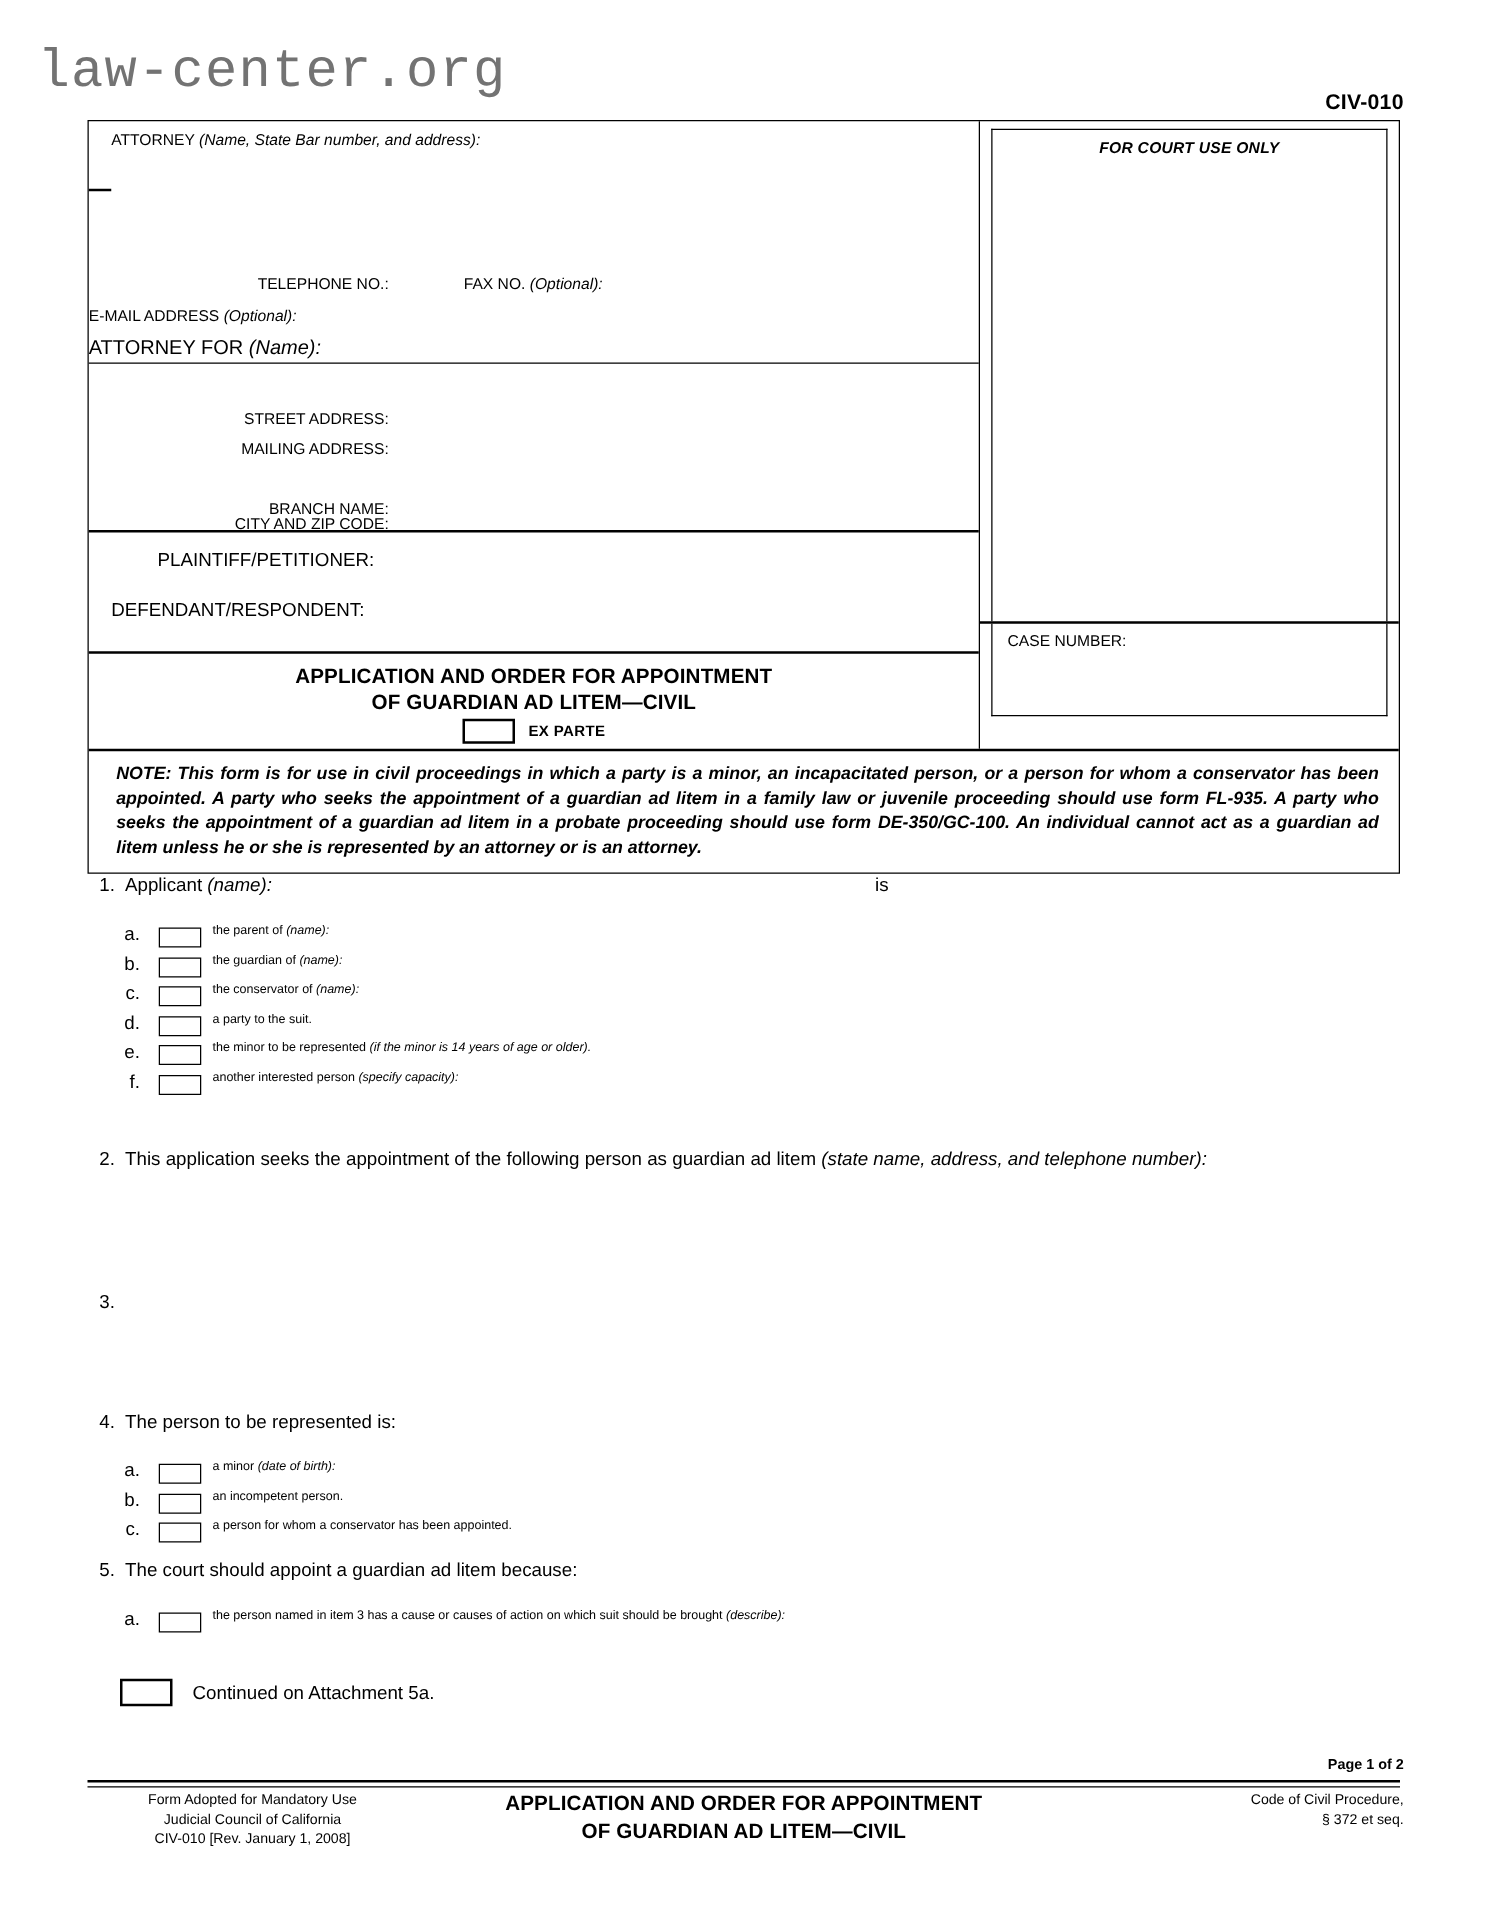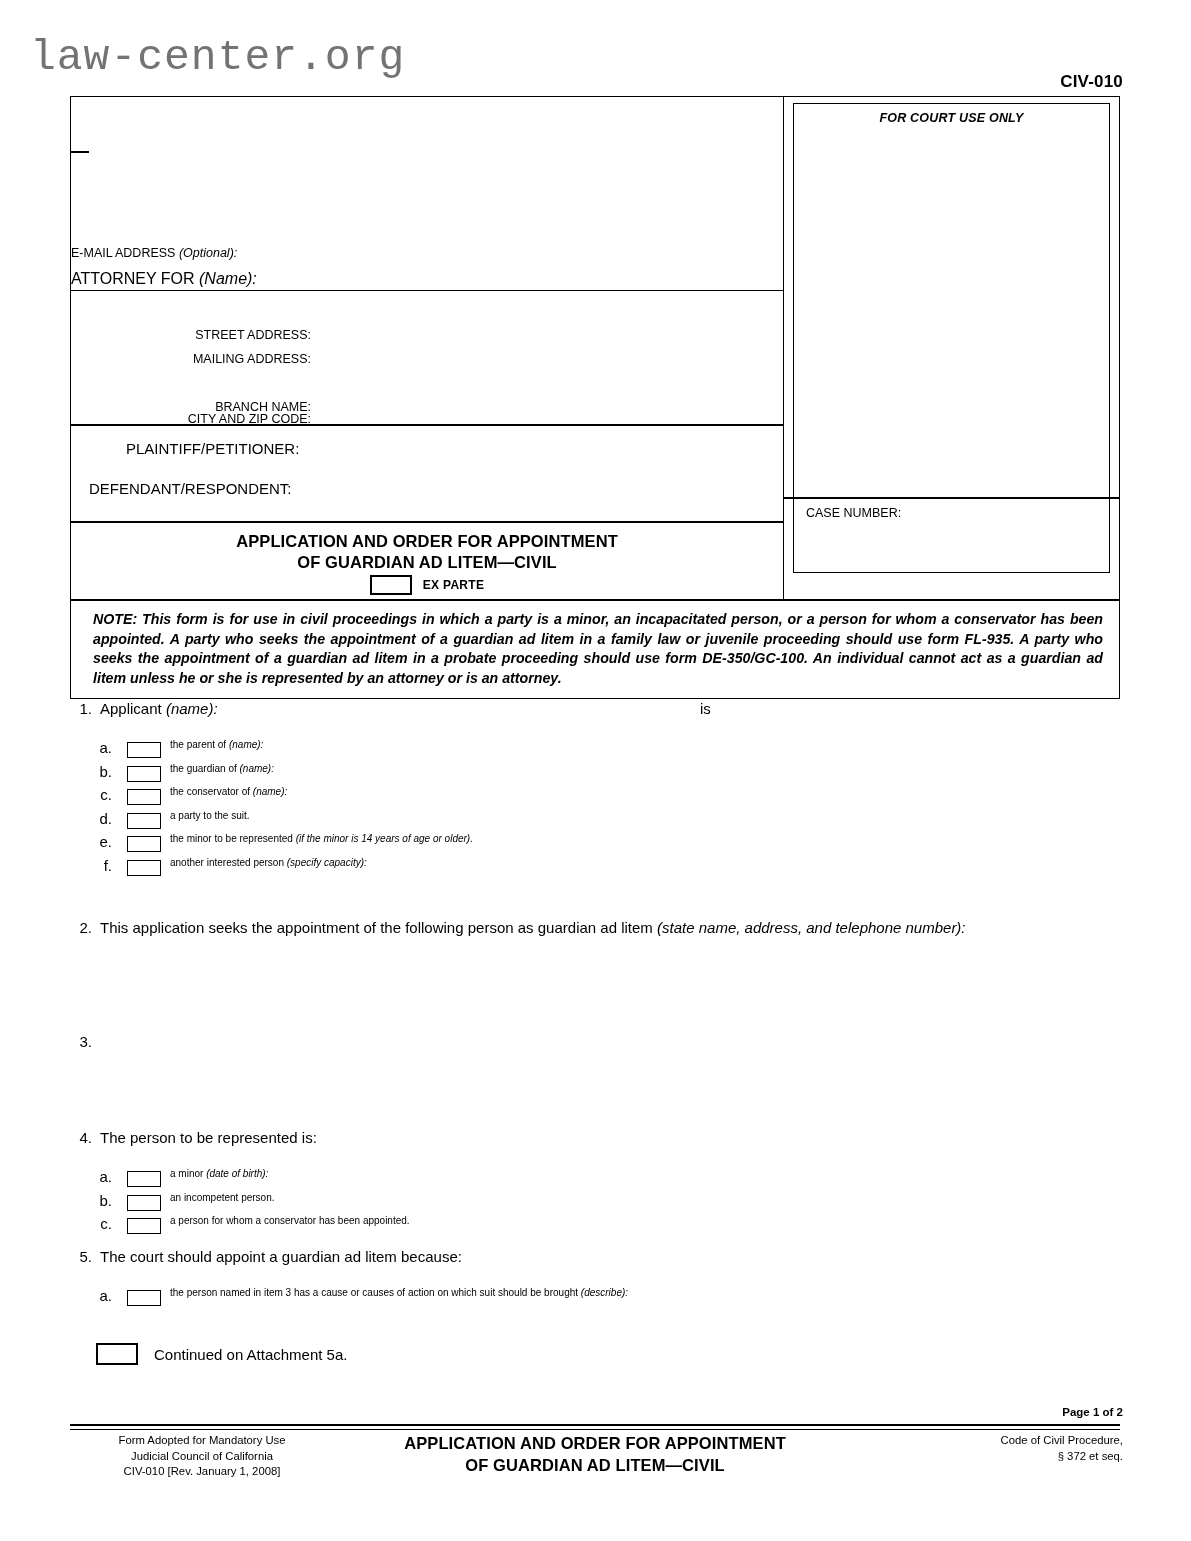--- a/index.html
+++ b/index.html
@@ -312,22 +312,33 @@
 <div class="watermark">law-center.org</div>
 
 <div class="form-number">CIV-010</div>
 
 <div class="caption">
   <div class="cap-row">
 
     <div class="cap-left">
 
       <div class="attorney-block">
+        <div class="lbl">
+          <span>ATTORNEY</span>
+          <i>(Name, State Bar number, and address):</i>
+        </div>
         <div class="tickmark"></div>
 
+        <div class="phone-row">
+          <div class="lab-right" style="left:0; width:240px;">TELEPHONE NO.:</div>
+          <div class="lab-right" style="left:300px; width:230px; text-align:left;">
+            <span>FAX NO.</span>
+            <i>(Optional):</i>
+          </div>
+        </div>
 
         <div style="position:absolute; left:0; width:240px; top:149px; font-size:12.5px;">
           <span>E-MAIL ADDRESS</span>
           <i>(Optional):</i>
         </div>
         <div style="position:absolute; left:0; width:240px; top:173px; text-align:left; font-size:16px;">
           <span>ATTORNEY FOR</span>
           <i>(Name):</i>
         </div>
       </div>

